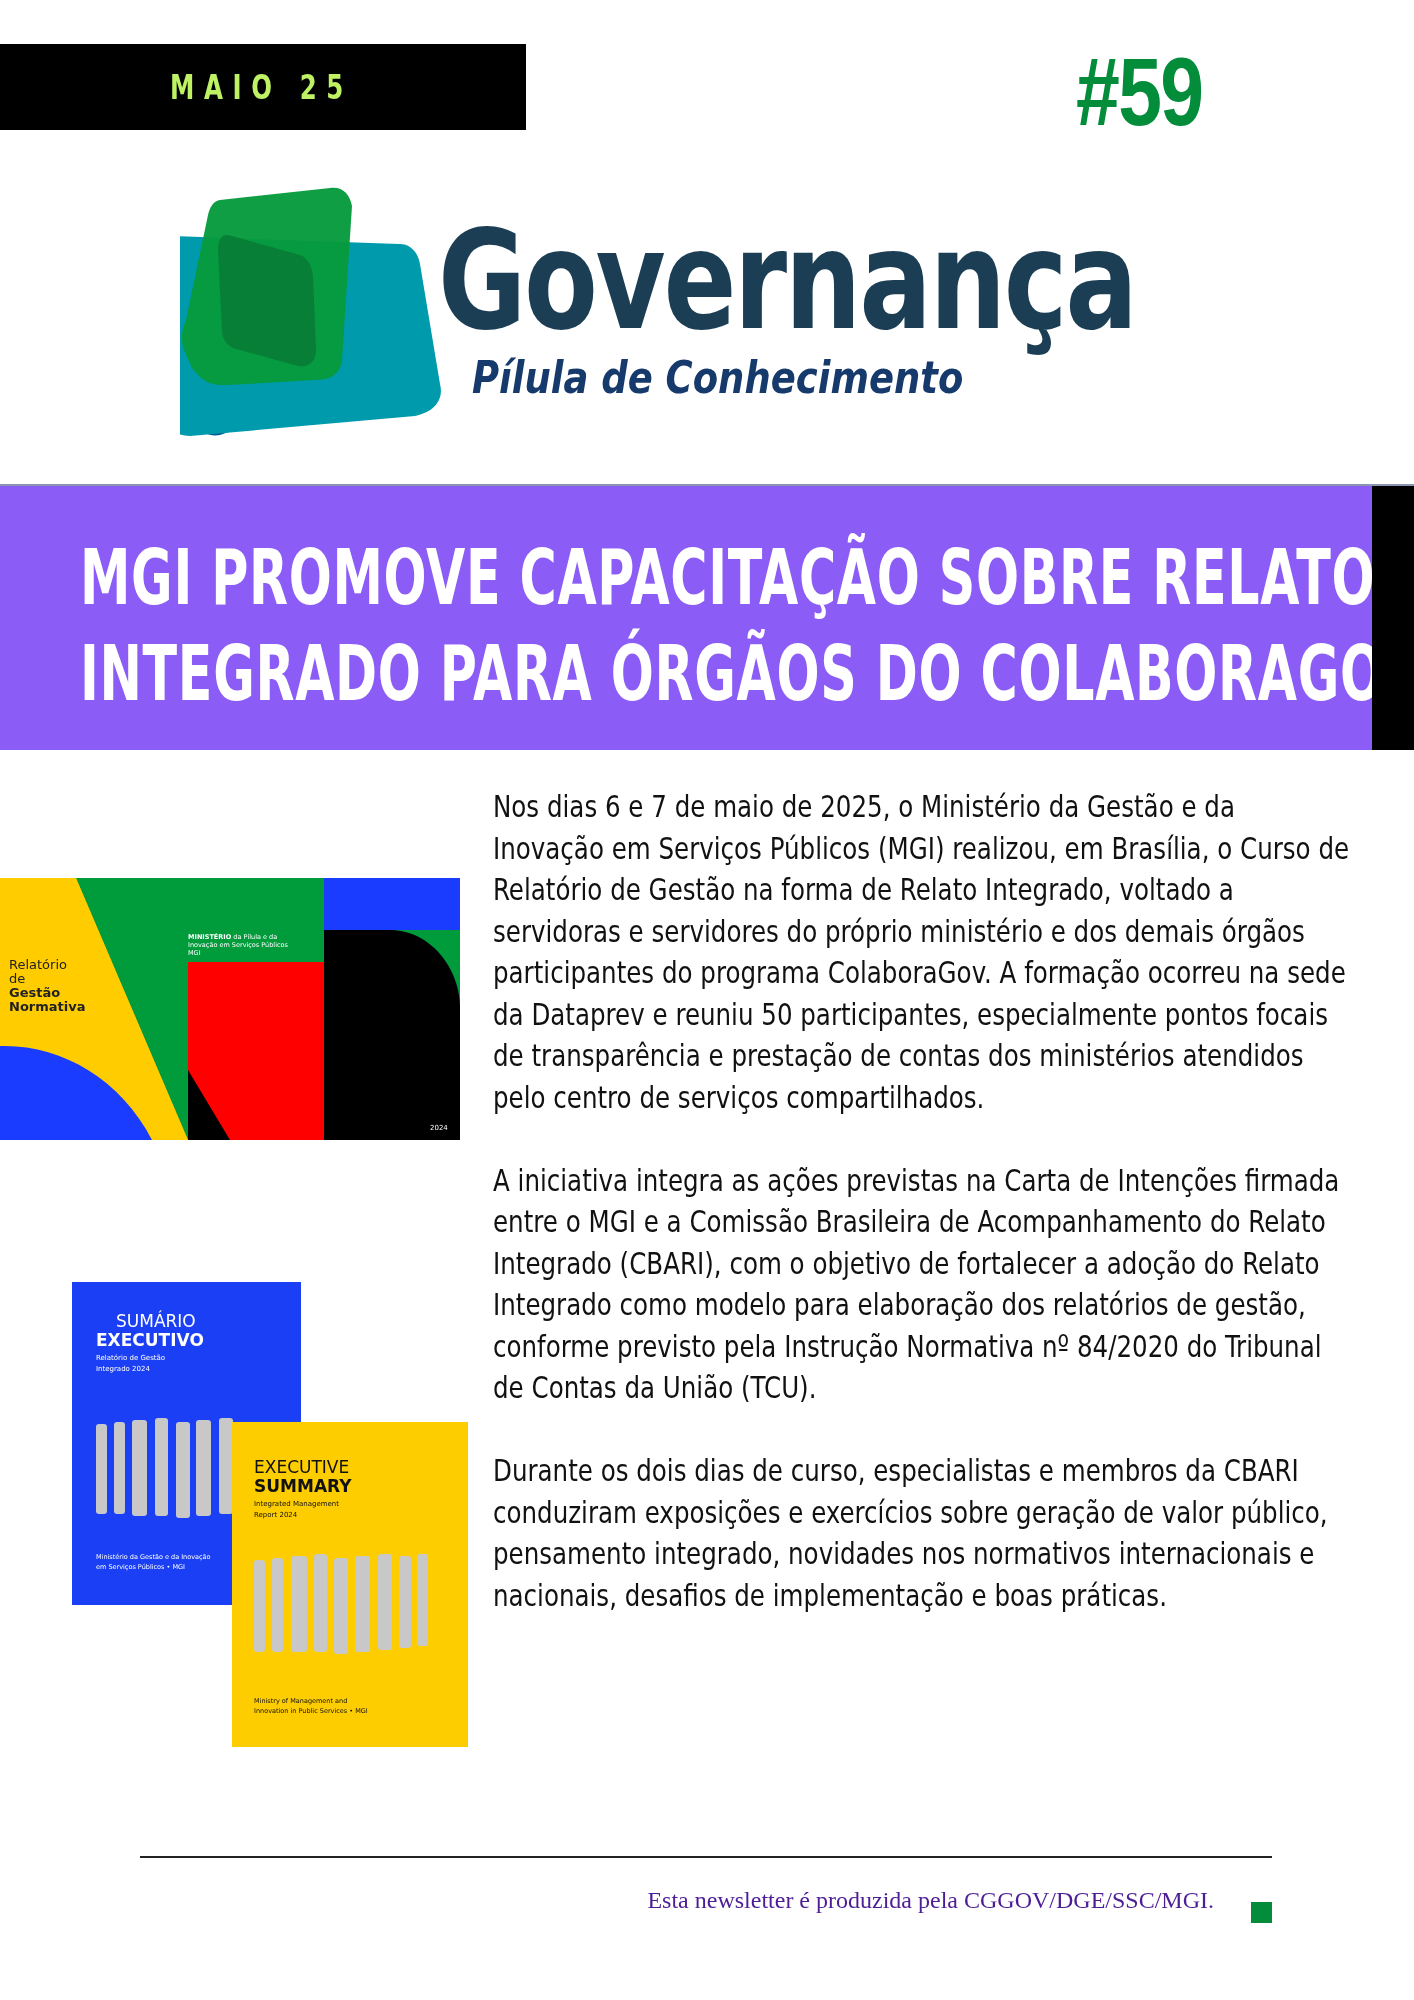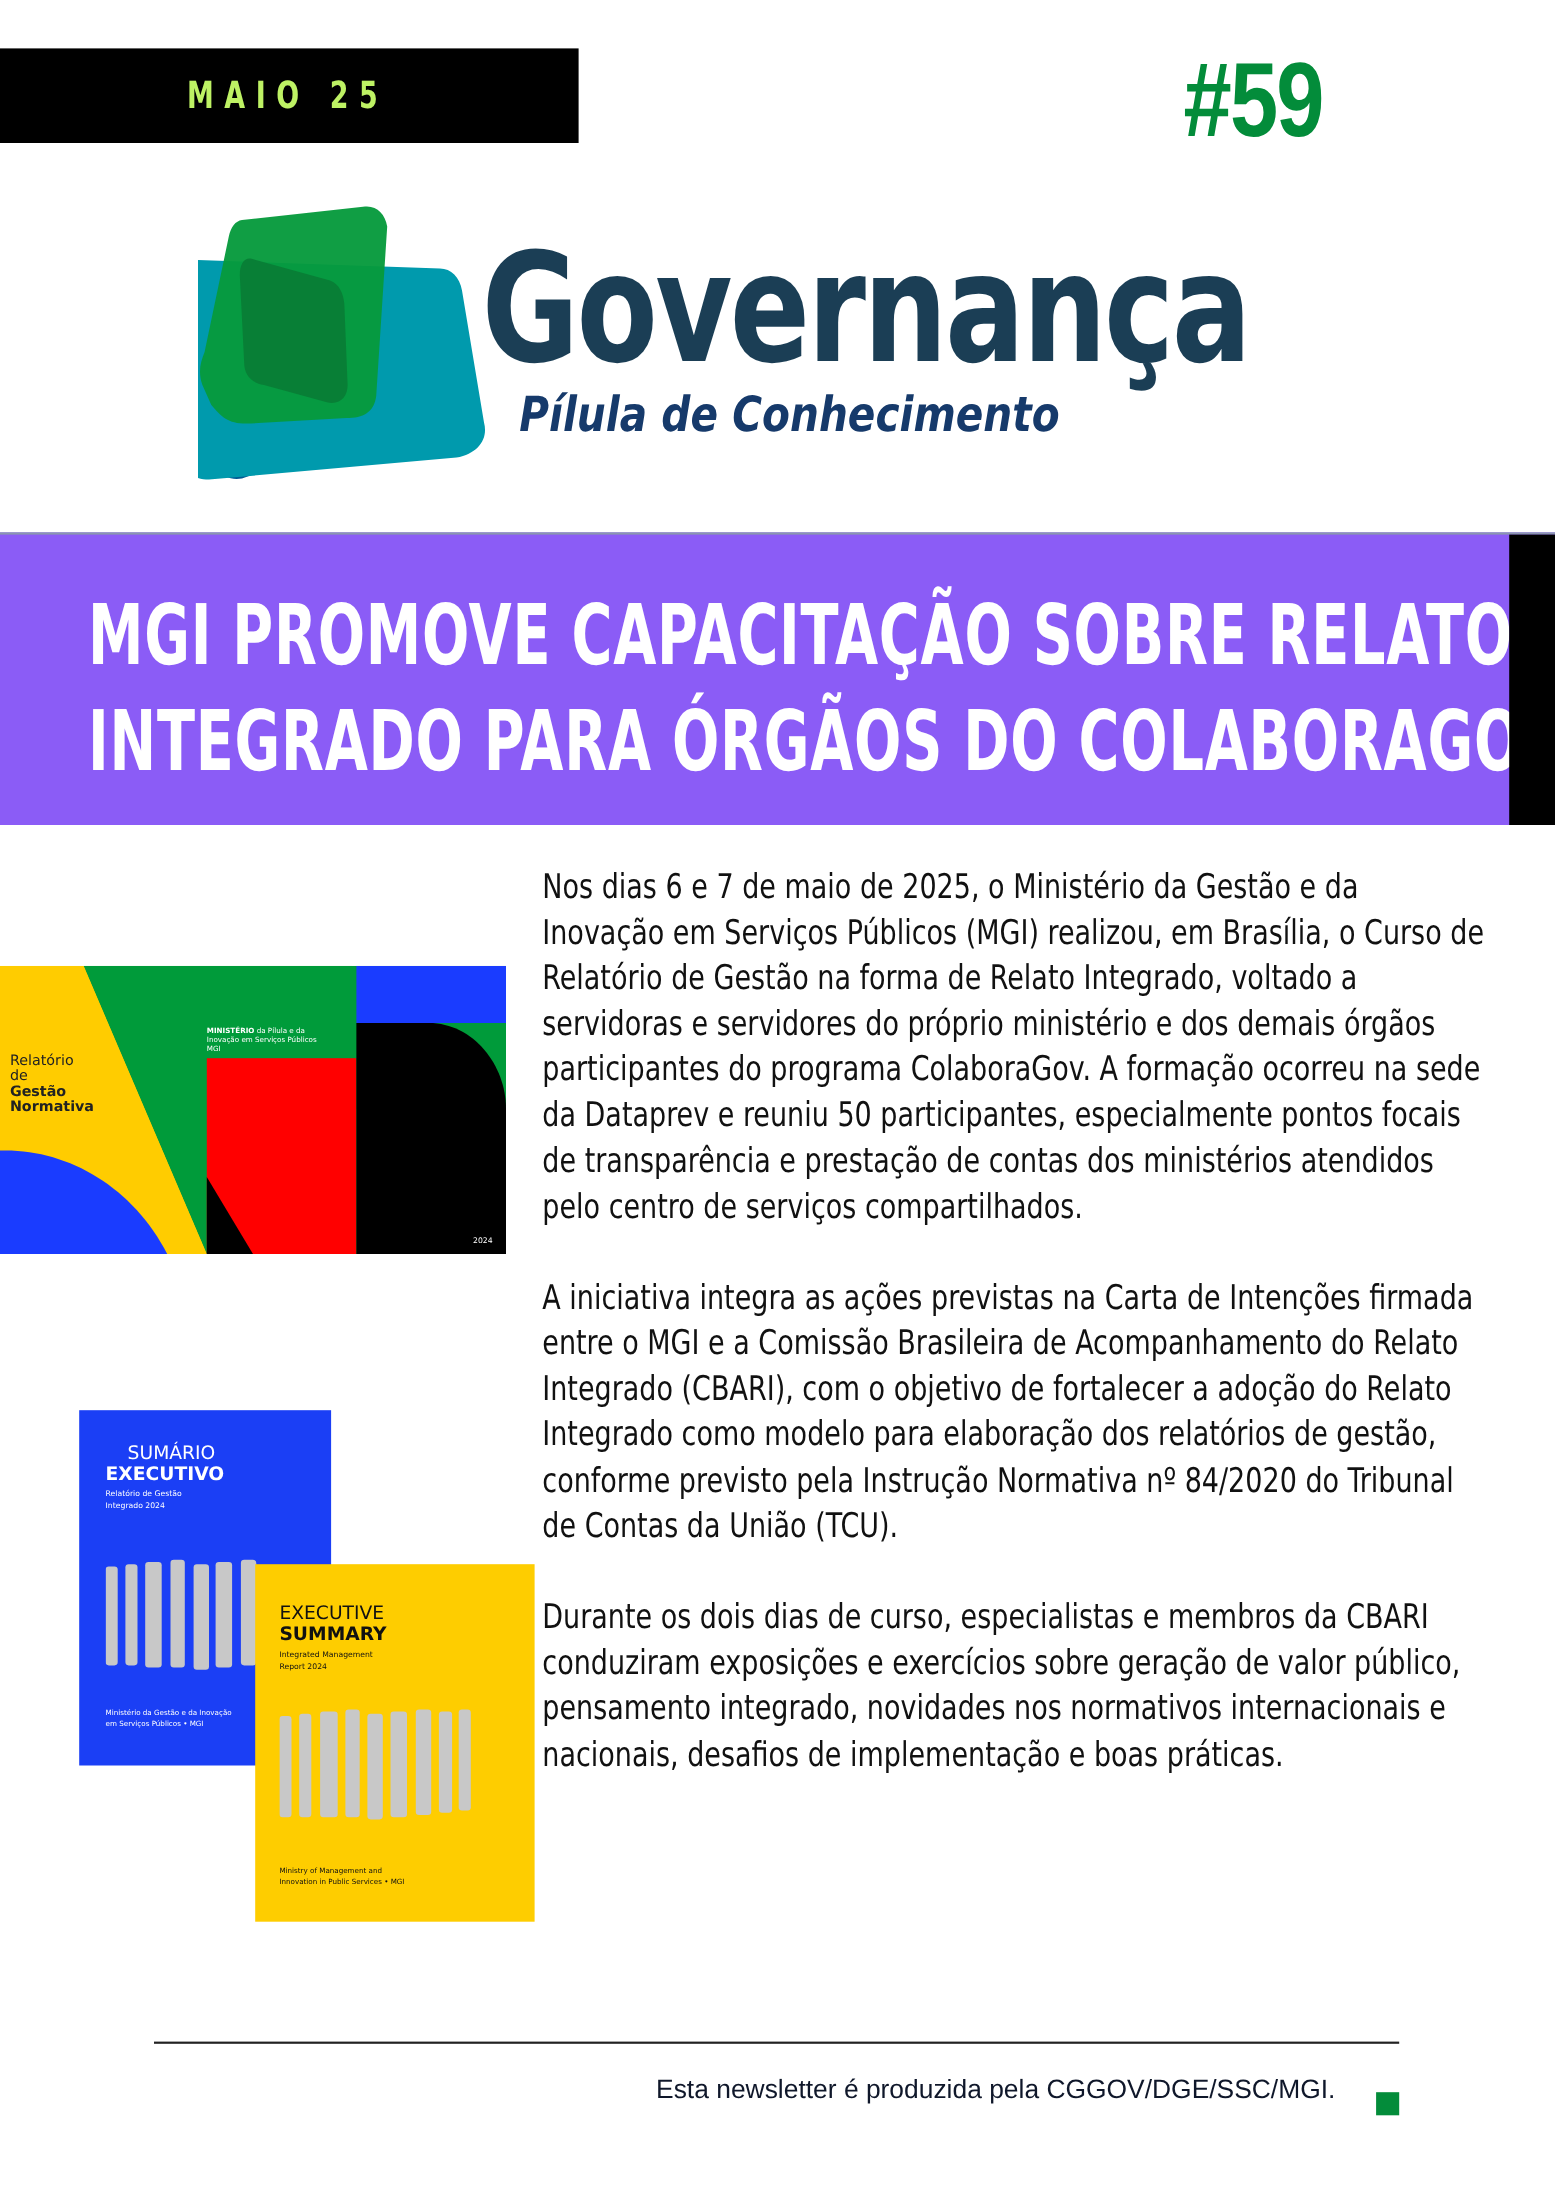--- a/index.html
+++ b/index.html
@@ -63,22 +63,22 @@
     .body-text p {
       margin-bottom: 41.5px;
       transform: scaleX(0.88); transform-origin: left top; width: 975px;
     }
 
     .footer-rule {
       position: absolute; left: 140px; top: 1856px; width: 1132px; height: 2px; background: #222;
     }
     .footer-text {
       position: absolute; right: 200px; top: 1882px; text-align: right;
-      font-family: Liberation Sans, sans-serif;
-      font-size: 24px; line-height: 36px; color: #0f172a;
+      font-family: Liberation Serif, serif;
+      font-size: 24px; line-height: 36px; color: #4c1d95;
     }
     .footer-text div { white-space: nowrap; }
     .footer-square {
       position: absolute; left: 1251px; top: 1902px; width: 21px; height: 21px; background: #038c3a;
     }
   </style>
 </head>
 <body>
 
 <div class="date-bar">
@@ -152,21 +152,21 @@
         <rect x="80" y="6" width="14" height="96" rx="3"></rect>
         <rect x="100" y="4" width="15" height="96" rx="3"></rect>
         <rect x="123" y="2" width="14" height="96" rx="3"></rect>
       </g>
     </svg>
     <div style="position:absolute;left:24px;top:270px;font-family:'DejaVu Sans',sans-serif;font-size:6.5px;line-height:10px;color:#fff;white-space:nowrap;">
       <div>Ministério da Gestão e da Inovação</div>
       <div>em Serviços Públicos • MGI</div>
     </div>
   </div>
-  <div style="position:absolute;left:162px;top:142px;width:254px;height:325px;background:#fecd00;text-decoration:underline;">
+  <div style="position:absolute;left:162px;top:142px;width:236px;height:325px;background:#fecd00;text-decoration:underline;">
     <div style="position:absolute;left:22px;top:36px;font-family:'DejaVu Sans',sans-serif;color:#111;">
       <div style="font-size:17px;line-height:18px;">EXECUTIVE</div>
       <div style="font-size:17px;line-height:20px;font-weight:bold;">SUMMARY</div>
       <div style="font-size:7px;line-height:12px;margin-top:2px;">Integrated Management</div>
       <div style="font-size:7px;line-height:10px;">Report 2024</div>
     </div>
     <svg style="position:absolute;left:22px;top:130px;" width="180" height="105" viewBox="0 0 180 105">
       <g fill="#c8c8c8">
         <rect x="0" y="8" width="11" height="92" rx="3"></rect>
         <rect x="18" y="6" width="11" height="94" rx="3"></rect>

